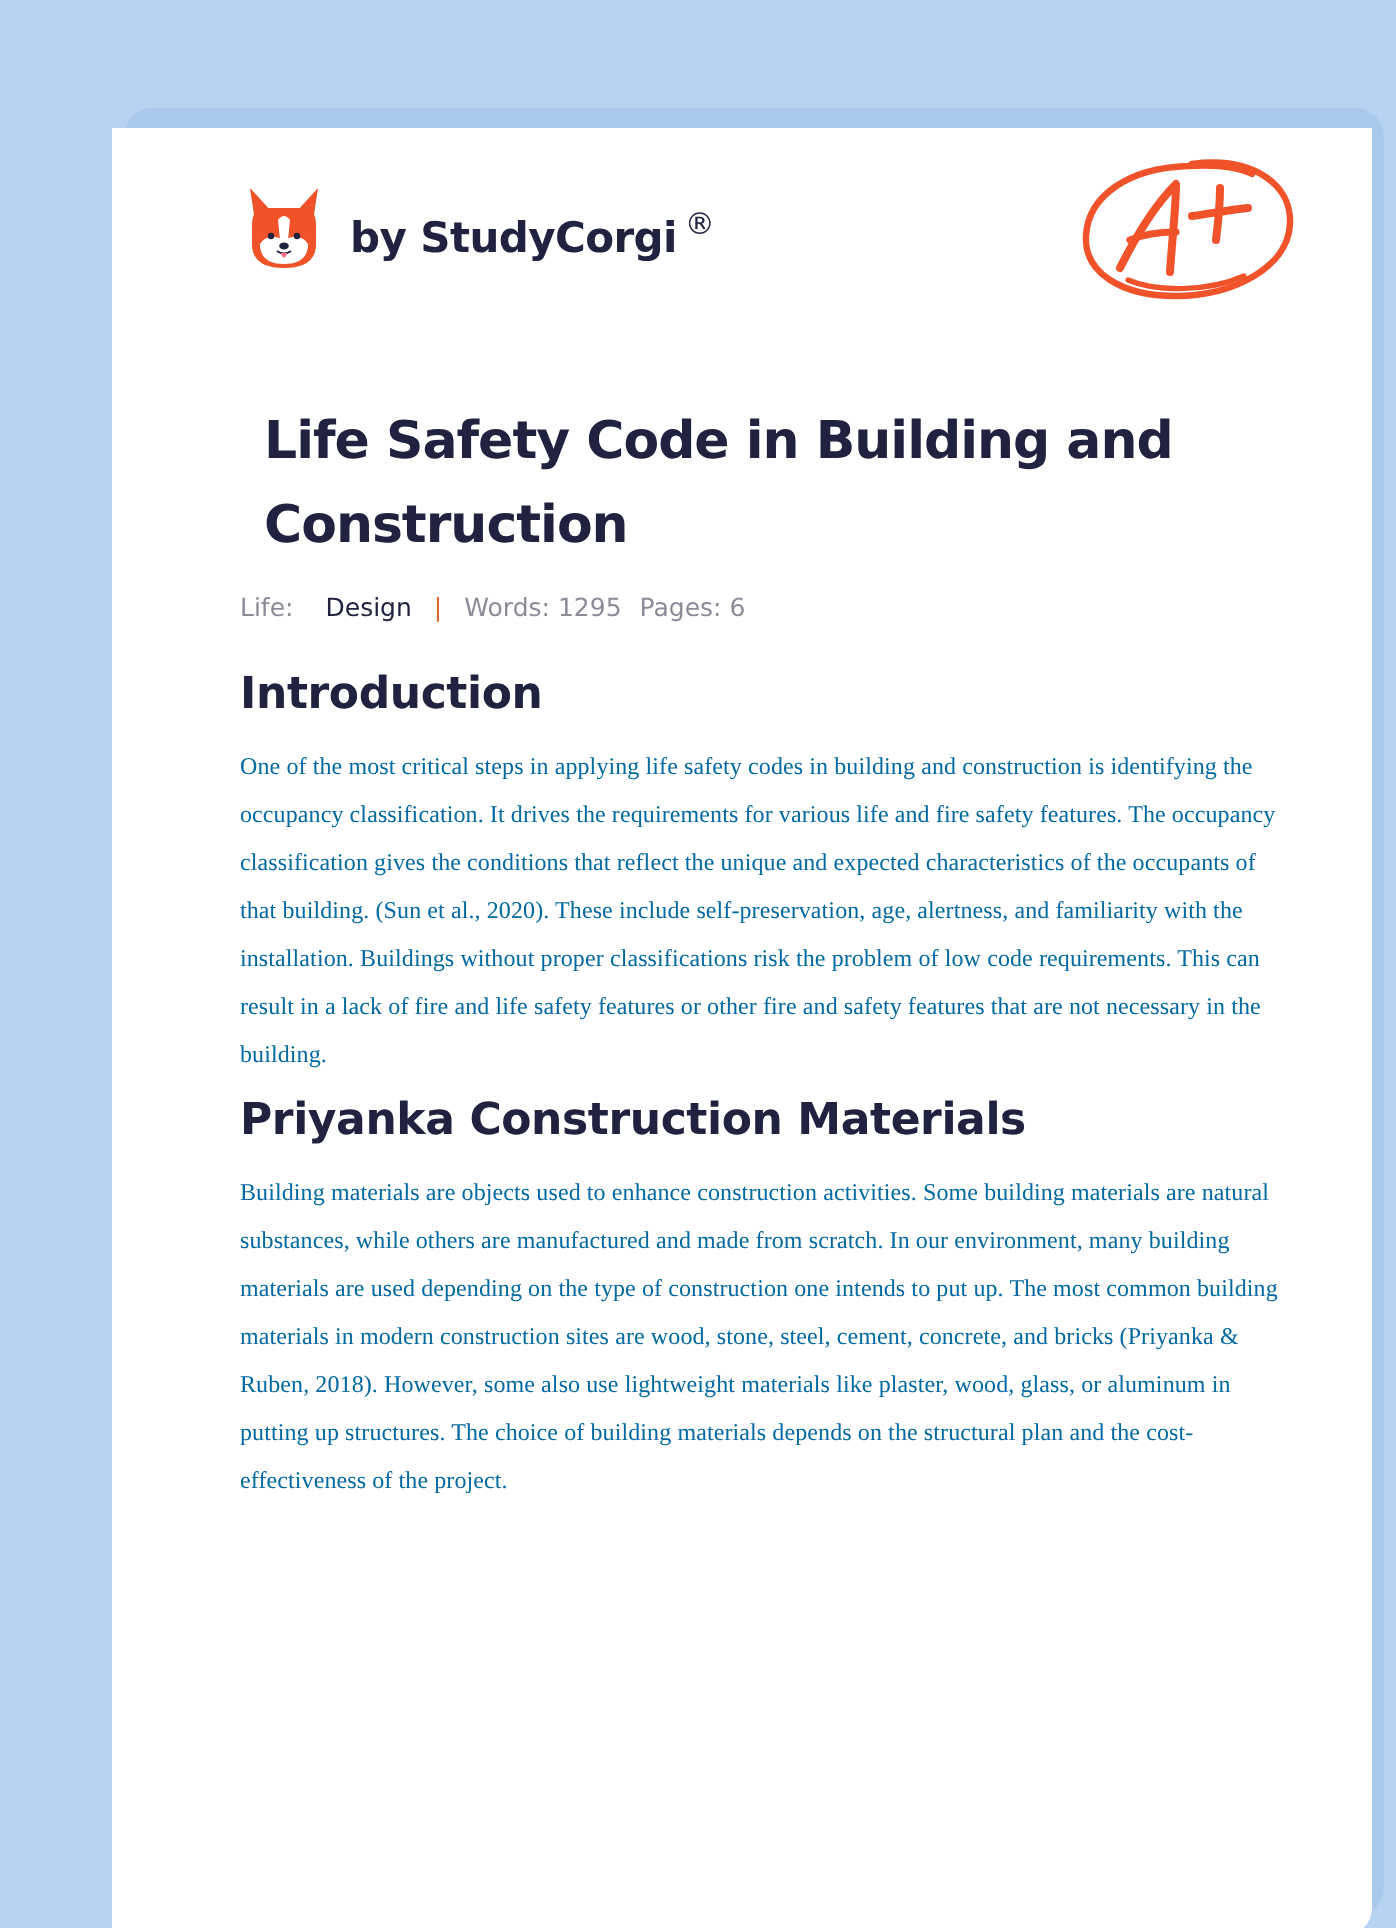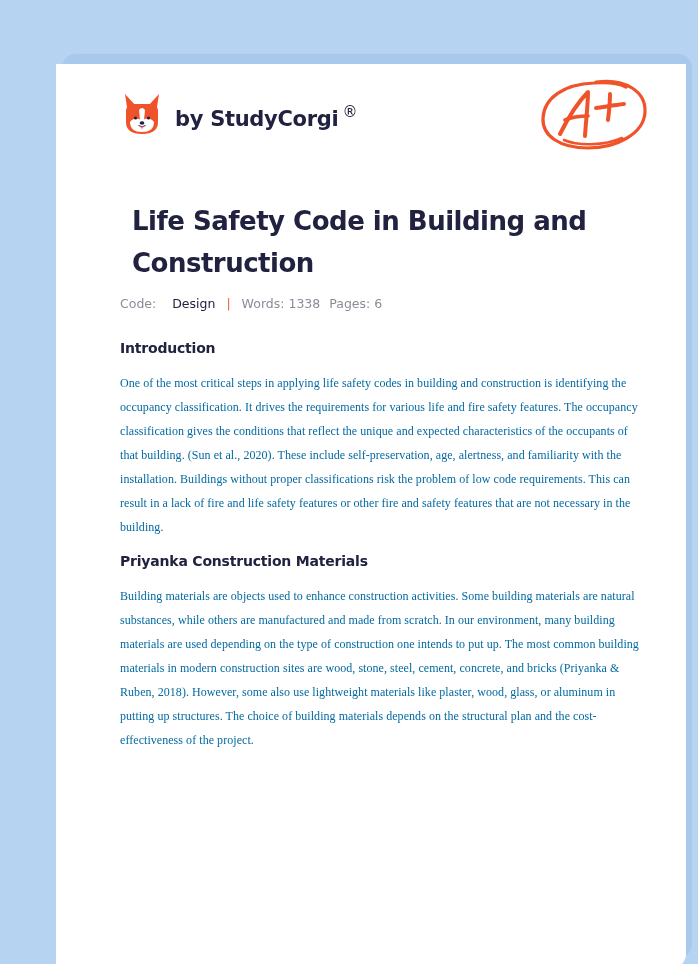--- a/index.html
+++ b/index.html
@@ -108,21 +108,21 @@
       color: #e26a35;
       margin: 0 11px 0 11px;
     }
     .meta .pages {
       margin-left: 9px;
     }
     .section-heading {
       margin: 0;
       font-family: "DejaVu Sans", sans-serif;
       font-weight: bold;
-      font-size: 14px;
+      font-size: 22px;
       color: #20223f;
       letter-spacing: -0.2px;
     }
     .h-intro {
       margin-top: 23px;
       line-height: 28px;
     }
     .h-materials {
       margin-top: 8px;
       line-height: 28px;
@@ -179,24 +179,24 @@
 
       <path d="M58 34 C66 33 76 31 86 30" stroke="#f0522a" stroke-width="4" fill="none" stroke-linecap="round"></path>
       <path d="M72 20 C72 28 71 38 70 46" stroke="#f0522a" stroke-width="4" fill="none" stroke-linecap="round"></path>
     </svg>
   </div>
 
   <div class="content">
     <h1 class="title">Life Safety Code in Building and Construction</h1>
 
     <div class="meta">
-      <span>Code:</span>
+      <span>Life:</span>
       <span class="topic-value">Design</span>
       <span class="sep">|</span>
-      <span>Words: 1338</span>
+      <span>Words: 1295</span>
       <span class="pages">Pages: 6</span>
     </div>
 
     <h2 class="section-heading h-intro">Introduction</h2>
     <p class="para">One of the most critical steps in applying life safety codes in building and construction is identifying the occupancy classification. It drives the requirements for various life and fire safety features. The occupancy classification gives the conditions that reflect the unique and expected characteristics of the occupants of that building. (Sun et al., 2020). These include self-preservation, age, alertness, and familiarity with the installation. Buildings without proper classifications risk the problem of low code requirements. This can result in a lack of fire and life safety features or other fire and safety features that are not necessary in the building.</p>
 
     <h2 class="section-heading h-materials">Priyanka Construction Materials</h2>
     <p class="para">Building materials are objects used to enhance construction activities. Some building materials are natural substances, while others are manufactured and made from scratch. In our environment, many building materials are used depending on the type of construction one intends to put up. The most common building materials in modern construction sites are wood, stone, steel, cement, concrete, and bricks (Priyanka &amp; Ruben, 2018). However, some also use lightweight materials like plaster, wood, glass, or aluminum in putting up structures. The choice of building materials depends on the structural plan and the cost-effectiveness of the project.</p>
   </div>
 

